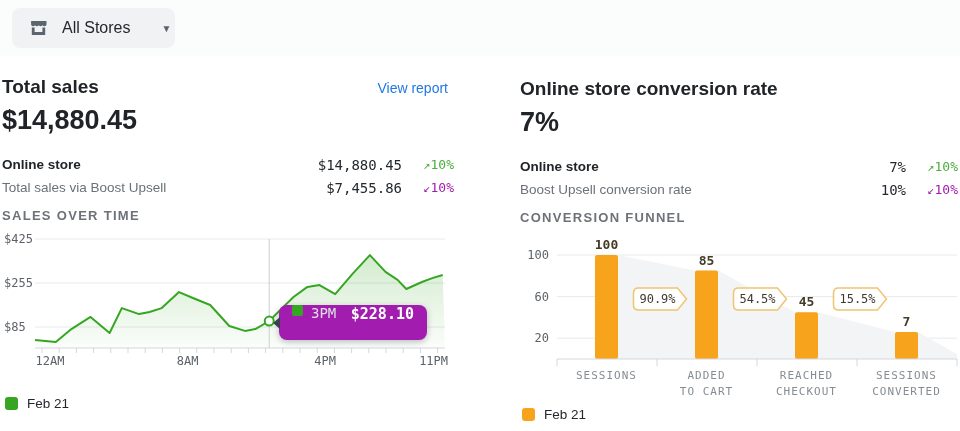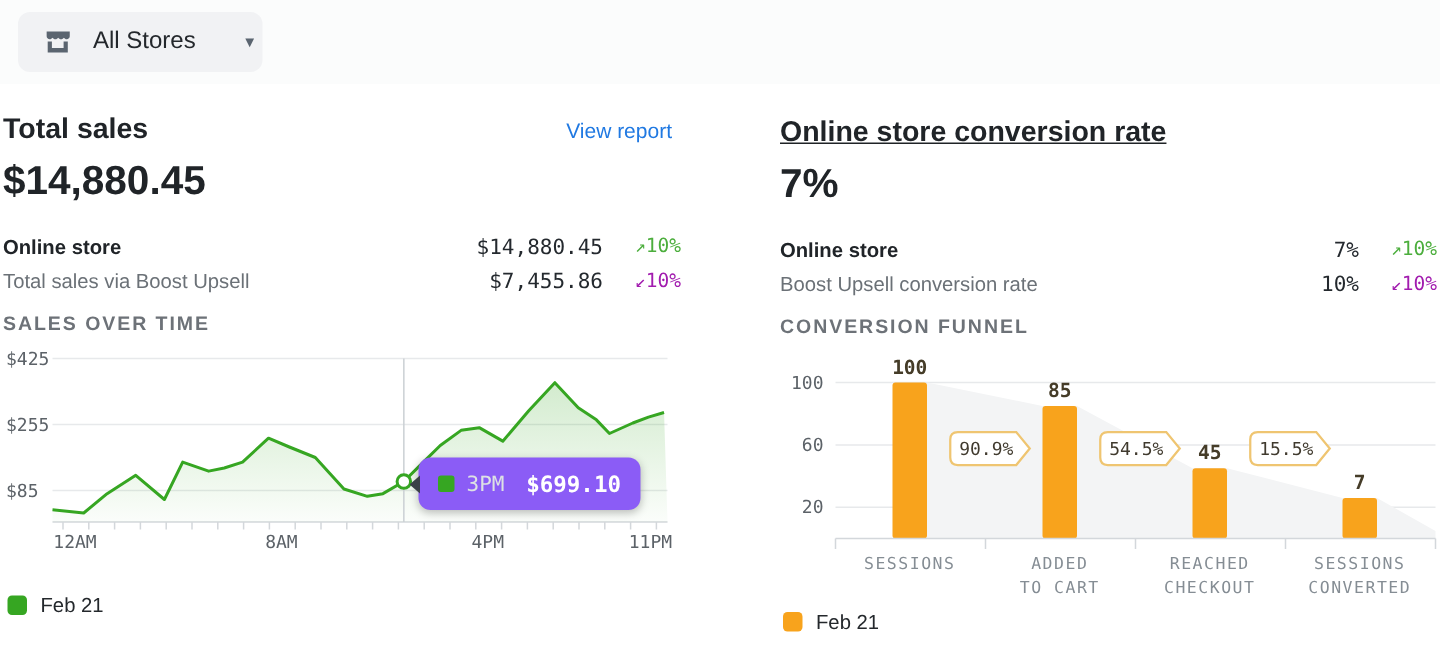--- a/index.html
+++ b/index.html
@@ -16,21 +16,21 @@
   .icon-svg { display:block; }
 
   .panel { position:absolute; top:62px; }
   #left-panel  { left:2px;  width:452px; }
   #right-panel { left:520px; width:438px; }
 
   .panel-head { display:flex; justify-content:space-between; align-items:baseline; padding-top:14px; }
   .panel-title { font-size:19px; font-weight:700; color:#202428; }
   .view-report { font-size:14px; color:#2079E2; text-decoration:none; cursor:pointer; padding-right:6px; }
   .big-value { font-size:27px; font-weight:700; margin-top:7px; color:#202428; }
-  #right-panel .panel-head { padding-top:16px;text-decoration:underline; }
+  #right-panel .panel-head { padding-top:16px; }
 
   .rows { margin-top:17px; }
   .m-row { display:flex; align-items:center; height:23px; font-size:13.5px; }
   .m-label { flex:1; color:#6b7177; }
   .m-label.strong { color:#202428; font-weight:700; }
   .m-value { width:120px; text-align:right; font-family:"DejaVu Sans Mono",monospace; font-size:14px; color:#24292e; }
   .m-delta { width:52px; text-align:right; font-family:"DejaVu Sans Mono",monospace; font-size:13px; }
   .delta-up   { color:#4CAE3D; }
   .delta-down { color:#a21caf; }
   .m-delta .arr { font-size:12px; }
@@ -39,22 +39,22 @@
 
   .chart-wrap { position:relative; margin-top:9px; }
   #sales-chart { width:452px; height:137px; display:block; }
   #funnel-chart { width:438px; height:168px; display:block; margin-top:12px; }
 
   .ax-txt  { font-family:"DejaVu Sans Mono",monospace; font-size:12px; fill:#5c6268; }
   .cat-txt { font-family:"DejaVu Sans Mono",monospace; font-size:11px; fill:#858d94; letter-spacing:1px; }
   .bar-val { font-family:"DejaVu Sans Mono",monospace; font-size:13px; font-weight:700; fill:#453c28; }
   .badge-txt { font-family:"DejaVu Sans Mono",monospace; font-size:12px; fill:#403a2e; }
 
-  .tooltip { position:absolute; left:277px; top:73px; width:148px; height:35px; background:#8b5cf6;
-    border-radius:8px; display:flex; align-items:center; padding:0 13px; box-shadow:0 2px 6px rgba(0,0,0,.25); }
+  .tooltip { position:absolute; left:277px; top:73px; width:148px; height:35px; background:#a21caf;
+    border-radius:8px; display:flex; align-items:flex-start; padding:0 13px; box-shadow:0 2px 6px rgba(0,0,0,.25); }
   .tooltip:before { content:""; position:absolute; left:-6px; top:12px; border:6px solid transparent;
     border-left:none; border-right:7px solid #3b4148; }
   .tt-square { width:11px; height:11px; border-radius:2px; margin-right:8px; flex:none; }
   .tt-time { font-family:"DejaVu Sans Mono",monospace; font-size:14px; color:#dde1e4; }
   .tt-value { font-family:"DejaVu Sans Mono",monospace; font-size:15px; font-weight:700; color:#fff; margin-left:auto; }
 
   .legend { display:flex; align-items:center; gap:9px; font-size:13.5px; color:#24282c; }
   #left-panel .legend { margin-top:27px; margin-left:3px; }
   #right-panel .legend { margin-top:2px; margin-left:2px; }
   .legend-square { width:13px; height:13px; border-radius:3px; flex:none; }
@@ -138,21 +138,21 @@
           </linearGradient>
         </defs>
         <polygon points="33.0,107.9 53.8,110.0 69.4,97.1 88.5,84.9 107.6,101.0 119.8,76.1 137.1,82.1 147.5,80.0 159.7,76.1 177.0,60.1 190.9,66.0 208.2,73.0 227.3,94.0 242.9,98.9 253.3,97.1 267.2,89.0 279.4,76.9 291.5,65.0 305.4,54.9 317.5,53.1 333.2,62.1 350.5,41.9 367.9,23.1 383.5,39.9 395.6,47.9 404.3,57.0 419.9,50.0 430.3,46.1 440.7,43.0 443,116 33,116" fill="url(#gArea)"></polygon>
         <line x1="267.225" y1="7" x2="267.225" y2="116" stroke="#cbd0d4" stroke-width="1"></line>
         <polyline points="33.0,107.9 53.8,110.0 69.4,97.1 88.5,84.9 107.6,101.0 119.8,76.1 137.1,82.1 147.5,80.0 159.7,76.1 177.0,60.1 190.9,66.0 208.2,73.0 227.3,94.0 242.9,98.9 253.3,97.1 267.2,89.0 279.4,76.9 291.5,65.0 305.4,54.9 317.5,53.1 333.2,62.1 350.5,41.9 367.9,23.1 383.5,39.9 395.6,47.9 404.3,57.0 419.9,50.0 430.3,46.1 440.7,43.0" fill="none" stroke="#36A622" stroke-width="2" stroke-linejoin="round"></polyline>
         <circle cx="267.225" cy="89.0476" r="4.5" fill="#fff" stroke="#36A622" stroke-width="2"></circle>
       </svg>
     <div class="tooltip">
       <span class="tt-square" style="background: rgb(54, 166, 34);"></span>
       <span class="tt-time">3PM</span>
-      <span class="tt-value">$699.10</span>
+      <span class="tt-value">$228.10</span>
     </div>
   </div>
   <div class="legend">
     <span class="legend-square" id="legend-green" style="background: rgb(54, 166, 34);"></span>
     <span>Feb 21</span>
   </div>
 </div>
 
 <div class="panel" id="right-panel">
   <div class="panel-head">

